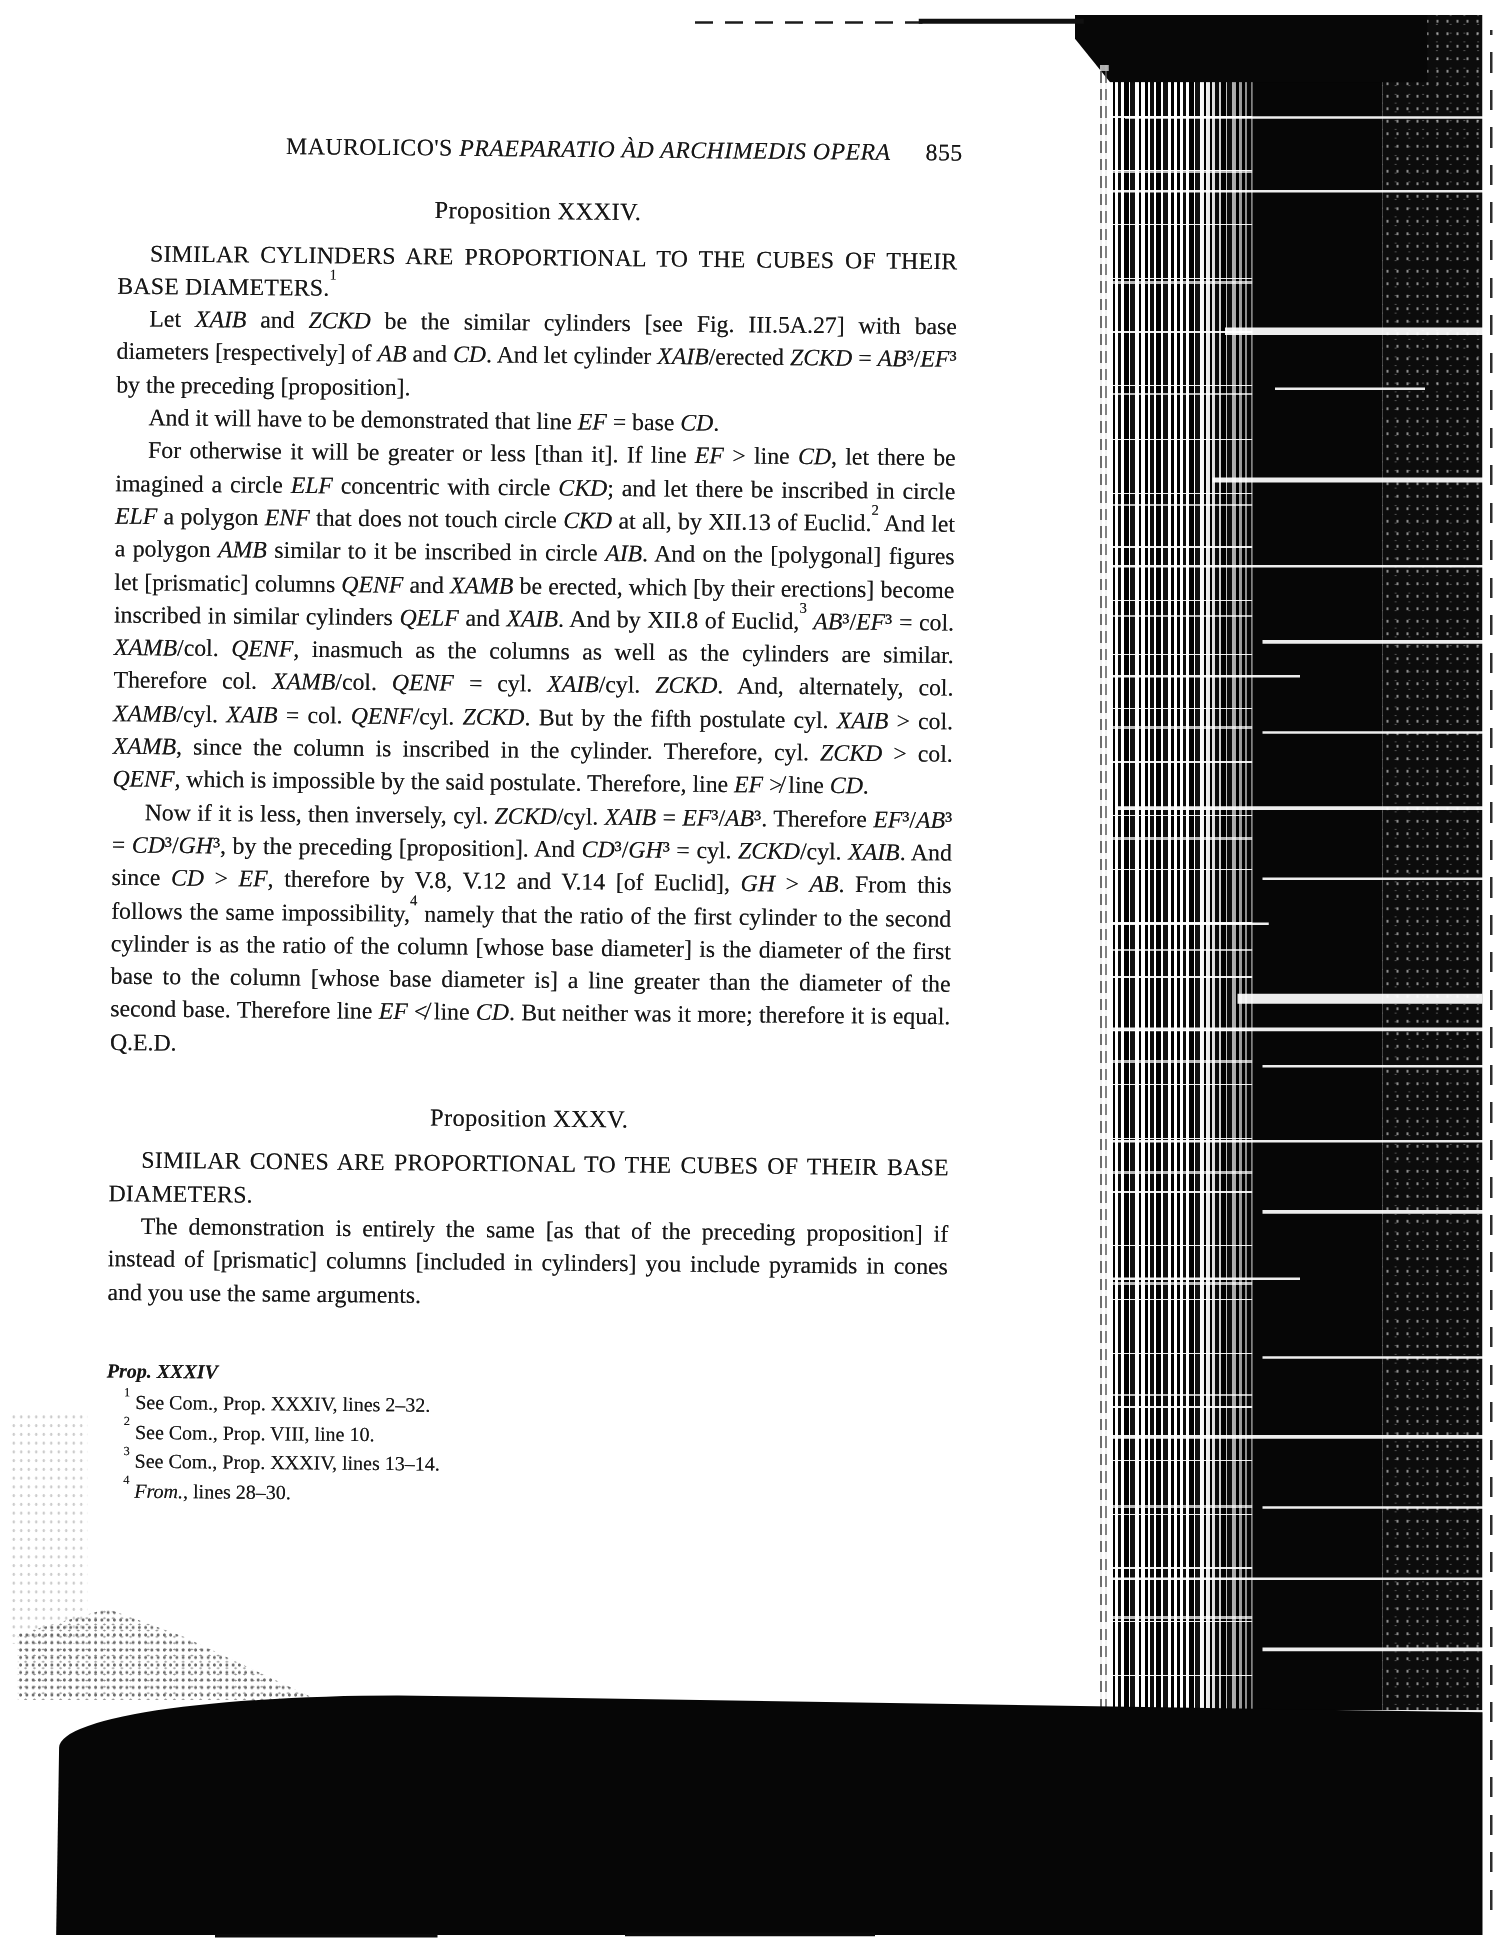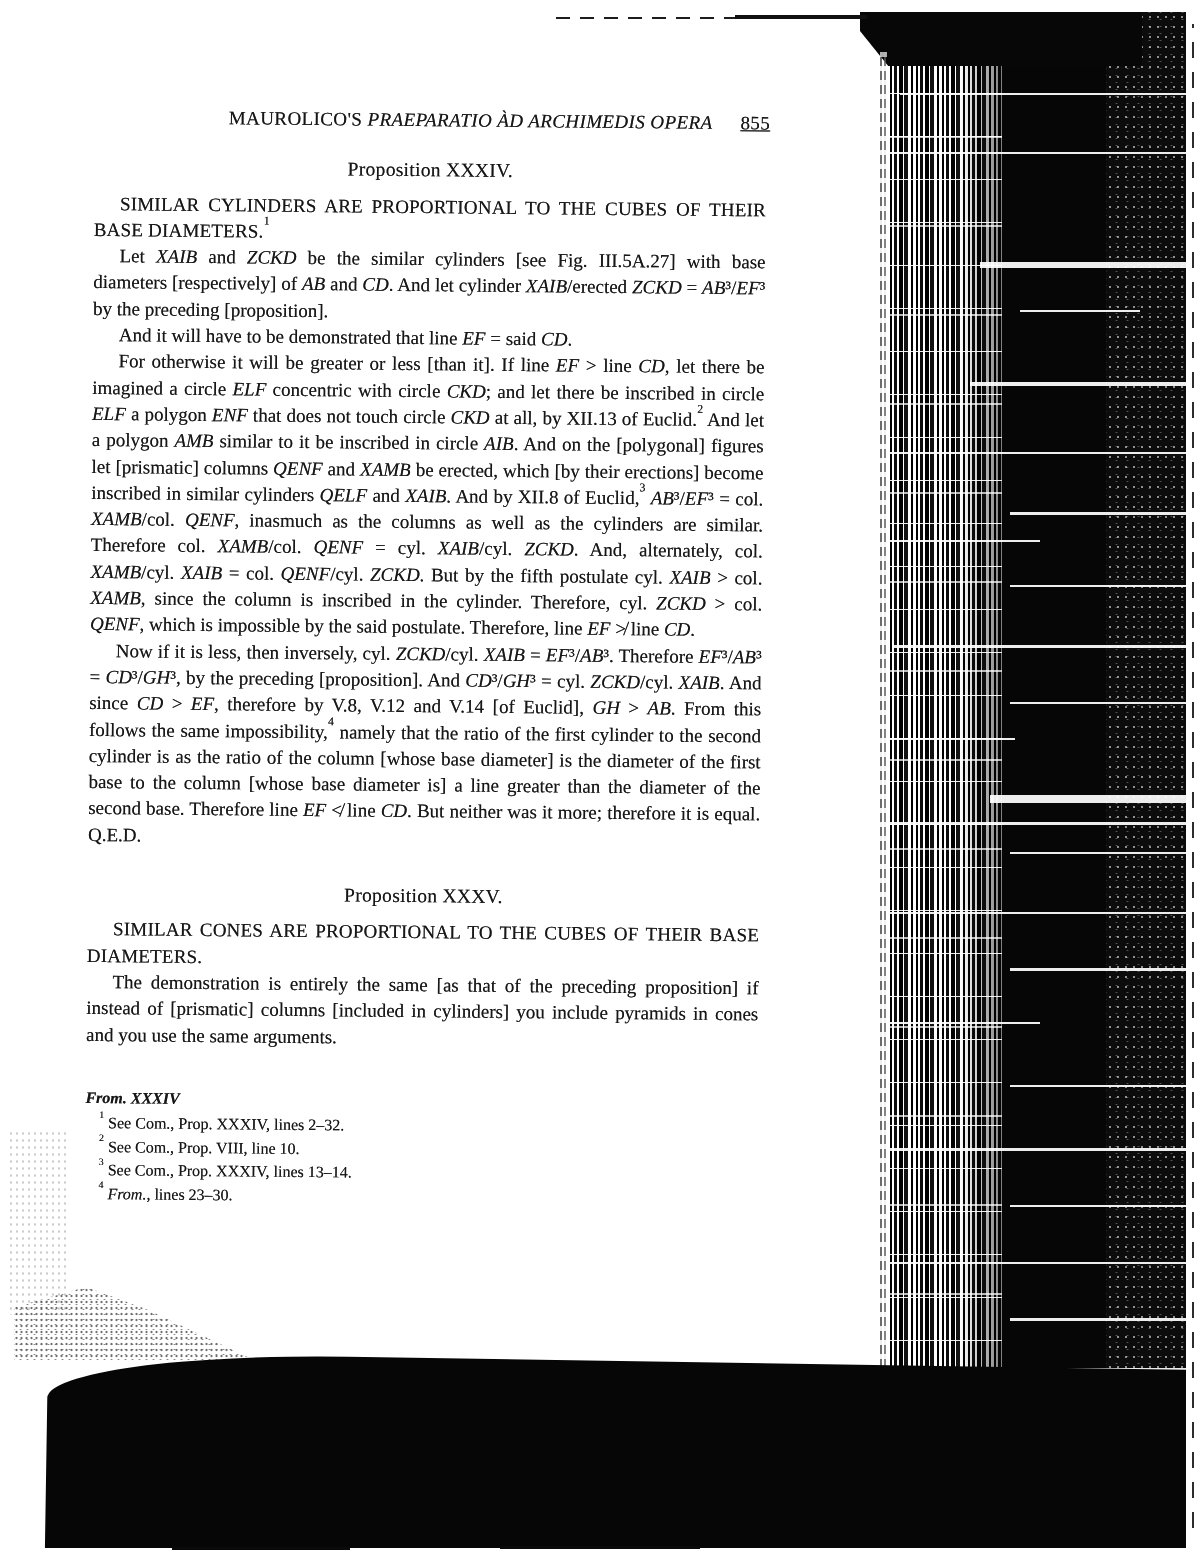--- a/index.html
+++ b/index.html
@@ -14,21 +14,21 @@
     position:absolute;left:95px;top:104px;width:672px;
     transform:rotate(0.55deg);transform-origin:0 0;
     font-size:19px;line-height:26.3px;
     text-shadow:0 0 .5px rgba(0,0,0,.65);
     z-index:12;
   }
   .running-head{
     white-space:nowrap;margin:0 0 24px 134px;
     font-size:19px;letter-spacing:.4px;
   }
-  .running-head .pageno{margin-left:28px;text-decoration:underline;}
+  .running-head .pageno{margin-left:28px;}
   .prop-title{
     font-size:19.5px;font-weight:400;text-align:center;
     margin:0 0 10px 0;letter-spacing:.3px;
   }
   .prop-title.second{margin-top:32px;}
   p{margin:0;text-align:justify;text-indent:26px;}
   p.caps{letter-spacing:.2px;}
   sup{font-size:62%;line-height:0;position:relative;top:-.45em;}
   i{font-style:italic;}
   
@@ -97,34 +97,34 @@
 <body>
 
 <div class="textblock">
   <div class="running-head">
     <span>MAUROLICO'S </span><i>PRAEPARATIO ÀD ARCHIMEDIS OPERA</i><span class="pageno">855</span>
   </div>
 
   <h2 class="prop-title">Proposition XXXIV.</h2>
   <p class="caps"><span>SIMILAR CYLINDERS ARE PROPORTIONAL TO THE CUBES OF THEIR BASE DIAMETERS.</span><sup>1</sup></p>
   <p><span>Let </span><i>XAIB</i><span> and </span><i>ZCKD</i><span> be the similar cylinders [see Fig. III.5A.27] with base diameters [respectively] of </span><i>AB</i><span> and </span><i>CD</i><span>. And let cylinder </span><i>XAIB</i><span>/erected </span><i>ZCKD</i><span> = </span><i>AB</i><span>³/</span><i>EF</i><span>³ by the preceding [proposition].</span></p>
-  <p><span>And it will have to be demonstrated that line </span><i>EF</i><span> = said </span><i>CD</i><span>.</span></p>
+  <p><span>And it will have to be demonstrated that line </span><i>EF</i><span> = base </span><i>CD</i><span>.</span></p>
   <p><span>For otherwise it will be greater or less [than it]. If line </span><i>EF</i><span> &gt; line </span><i>CD</i><span>, let there be imagined a circle </span><i>ELF</i><span> concentric with circle </span><i>CKD</i><span>; and let there be inscribed in circle </span><i>ELF</i><span> a polygon </span><i>ENF</i><span> that does not touch circle </span><i>CKD</i><span> at all, by XII.13 of Euclid.</span><sup>2</sup><span> And let a polygon </span><i>AMB</i><span> similar to it be inscribed in circle </span><i>AIB</i><span>. And on the [polygonal] figures let [prismatic] columns </span><i>QENF</i><span> and </span><i>XAMB</i><span> be erected, which [by their erections] become inscribed in similar cylinders </span><i>QELF</i><span> and </span><i>XAIB</i><span>. And by XII.8 of Euclid,</span><sup>3</sup><span> </span><i>AB</i><span>³/</span><i>EF</i><span>³ = col. </span><i>XAMB</i><span>/col. </span><i>QENF</i><span>, inasmuch as the columns as well as the cylinders are similar. Therefore col. </span><i>XAMB</i><span>/col. </span><i>QENF</i><span> = cyl. </span><i>XAIB</i><span>/cyl. </span><i>ZCKD</i><span>. And, alternately, col. </span><i>XAMB</i><span>/cyl. </span><i>XAIB</i><span> = col. </span><i>QENF</i><span>/cyl. </span><i>ZCKD</i><span>. But by the fifth postulate cyl. </span><i>XAIB</i><span> &gt; col. </span><i>XAMB</i><span>, since the column is inscribed in the cylinder. Therefore, cyl. </span><i>ZCKD</i><span> &gt; col. </span><i>QENF</i><span>, which is impossible by the said postulate. Therefore, line </span><i>EF</i><span> ≯ line </span><i>CD</i><span>.</span></p>
   <p><span>Now if it is less, then inversely, cyl. </span><i>ZCKD</i><span>/cyl. </span><i>XAIB</i><span> = </span><i>EF</i><span>³/</span><i>AB</i><span>³. Therefore </span><i>EF</i><span>³/</span><i>AB</i><span>³ = </span><i>CD</i><span>³/</span><i>GH</i><span>³, by the preceding [proposition]. And </span><i>CD</i><span>³/</span><i>GH</i><span>³ = cyl. </span><i>ZCKD</i><span>/cyl. </span><i>XAIB</i><span>. And since </span><i>CD</i><span> &gt; </span><i>EF</i><span>, therefore by V.8, V.12 and V.14 [of Euclid], </span><i>GH</i><span> &gt; </span><i>AB</i><span>. From this follows the same impossibility,</span><sup>4</sup><span> namely that the ratio of the first cylinder to the second cylinder is as the ratio of the column [whose base diameter] is the diameter of the first base to the column [whose base diameter is] a line greater than the diameter of the second base. Therefore line </span><i>EF</i><span> ≮ line </span><i>CD</i><span>. But neither was it more; therefore it is equal. Q.E.D.</span></p>
 
   <h2 class="prop-title second">Proposition XXXV.</h2>
   <p class="caps"><span>SIMILAR CONES ARE PROPORTIONAL TO THE CUBES OF THEIR BASE DIAMETERS.</span></p>
   <p><span>The demonstration is entirely the same [as that of the preceding proposition] if instead of [prismatic] columns [included in cylinders] you include pyramids in cones and you use the same arguments.</span></p>
 
   <div class="footnotes">
-    <div class="fn-head"><i>From. XXXIV</i></div>
+    <div class="fn-head"><i>Prop. XXXIV</i></div>
     <div class="fn-item"><sup>1</sup><span><span> See Com., Prop. XXXIV, lines 2–32.</span></span></div>
     <div class="fn-item"><sup>2</sup><span><span> See Com., Prop. VIII, line 10.</span></span></div>
     <div class="fn-item"><sup>3</sup><span><span> See Com., Prop. XXXIV, lines 13–14.</span></span></div>
-    <div class="fn-item"><sup>4</sup><span><span> </span><i>From.</i><span>, lines 23–30.</span></span></div>
+    <div class="fn-item"><sup>4</sup><span><span> </span><i>From.</i><span>, lines 28–30.</span></span></div>
   </div>
 </div>
 
 <div class="topline-dashes"></div>
 <div class="topline-solid"></div>
 
 <div class="noise">
   <div class="stripes"></div>
   <div class="blackcol"></div>
   <div class="speckle"></div>

